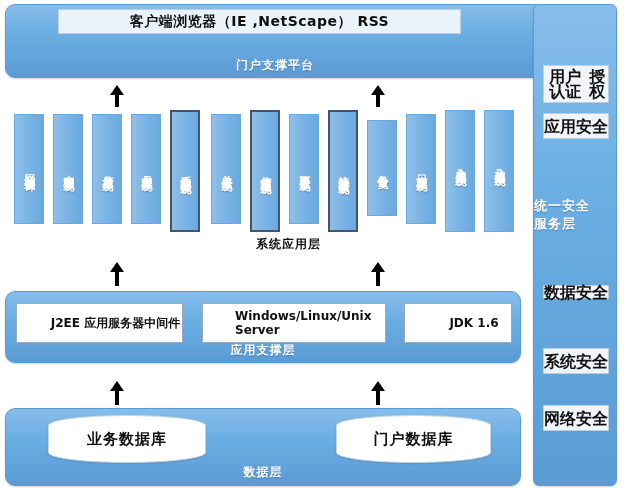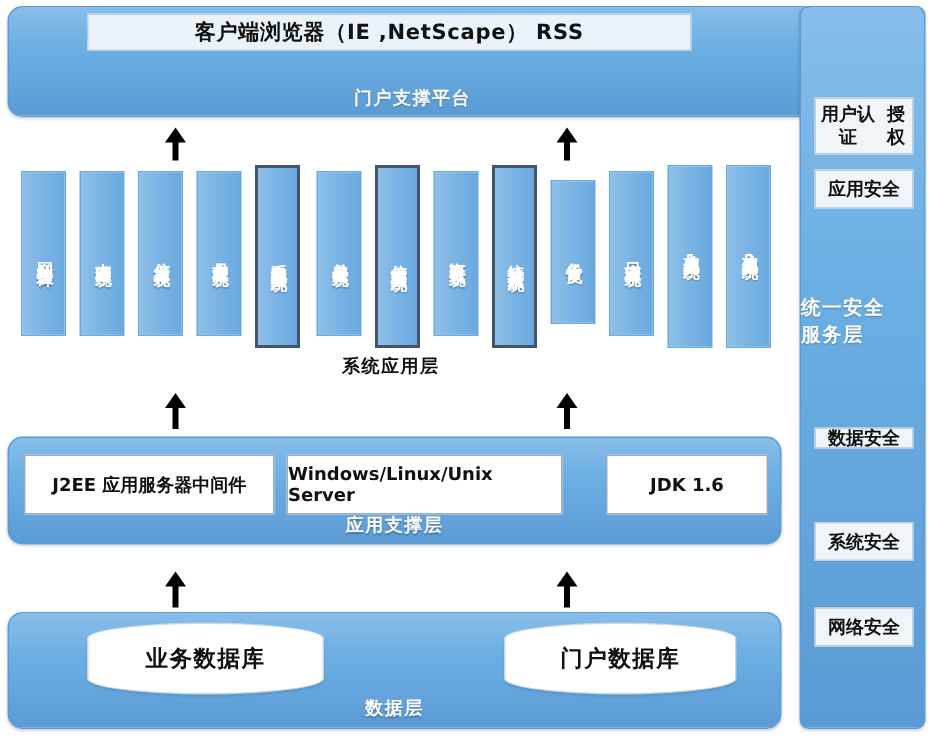--- a/index.html
+++ b/index.html
@@ -102,77 +102,79 @@
     white-space: nowrap;
   }
 
   .layer-caption {
     position: absolute;
     color: #111111;
     font-weight: bold;
     font-size: 12px;
     letter-spacing: 1px;
     white-space: nowrap;
+    margin-left: 28px;
   }
 
   
   #appsup-panel { left: 5px; top: 291px; width: 516px; height: 72px; }
   .white-box {
     position: absolute;
     background: #ffffff;
     border: 1px solid #9aabbd;
     display: flex;
     align-items: center;
     justify-content: center;
     color: #111111;
     font-weight: bold;
     font-size: 12px;
+    padding-left: 32px;
   }
   #appsup-box-1 { left: 10px; top: 11px; width: 167px; height: 40px; }
-  #appsup-box-2 { left: 185px; top: 11px; width: 184px; height: 40px; }
+  #appsup-box-2 { left: 196px; top: 11px; width: 184px; height: 40px; }
   #appsup-box-3 { left: 398px; top: 11px; width: 108px; height: 40px; }
   #appsup-panel .panel-label { bottom: 3px; }
 
   
   #data-panel { left: 5px; top: 408px; width: 516px; height: 78px; }
   .cylinder {
     position: absolute;
     background: #ffffff;
     border: 1px solid #c9d6e3;
     border-radius: 50% / 22%;
     display: flex;
     align-items: center;
     justify-content: center;
     color: #111111;
     font-weight: bold;
     font-size: 15px;
     letter-spacing: 1px;
     box-shadow: 0 1px 2px rgba(0,0,0,0.12);
   }
-  #db-1 { left: 52px; top: 6px; width: 158px; height: 48px; }
+  #db-1 { left: 42px; top: 6px; width: 158px; height: 48px; }
   #db-2 { left: 300px; top: 6px; width: 155px; height: 48px; margin-left: 30px; }
   #data-panel .panel-label { bottom: 4px; }
 
   
   #security-panel {
     left: 533px; top: 4px; width: 84px; height: 482px;
     border-radius: 6px;
   }
   .sec-box {
     position: absolute;
     left: 9px; width: 66px;
     background: #f1f4f8;
     border: 1px solid #b9cfe4;
     display: flex;
     align-items: center;
     justify-content: center;
     text-align: center;
     color: #111111;
     font-weight: bold;
-    font-size: 12px;
+    font-size: 16px;
     line-height: 15px;
   }
   #sec-box-0 { top: 60px;  height: 38px; }
   #sec-box-1 { top: 108px; height: 26px; }
   #sec-box-2 { top: 280px; height: 14px; }
   #sec-box-3 { top: 343px; height: 26px; }
   #sec-box-4 { top: 400px; height: 26px; }
   #security-title {
     position: absolute;
     left: 0; right: 0; top: 192px;

